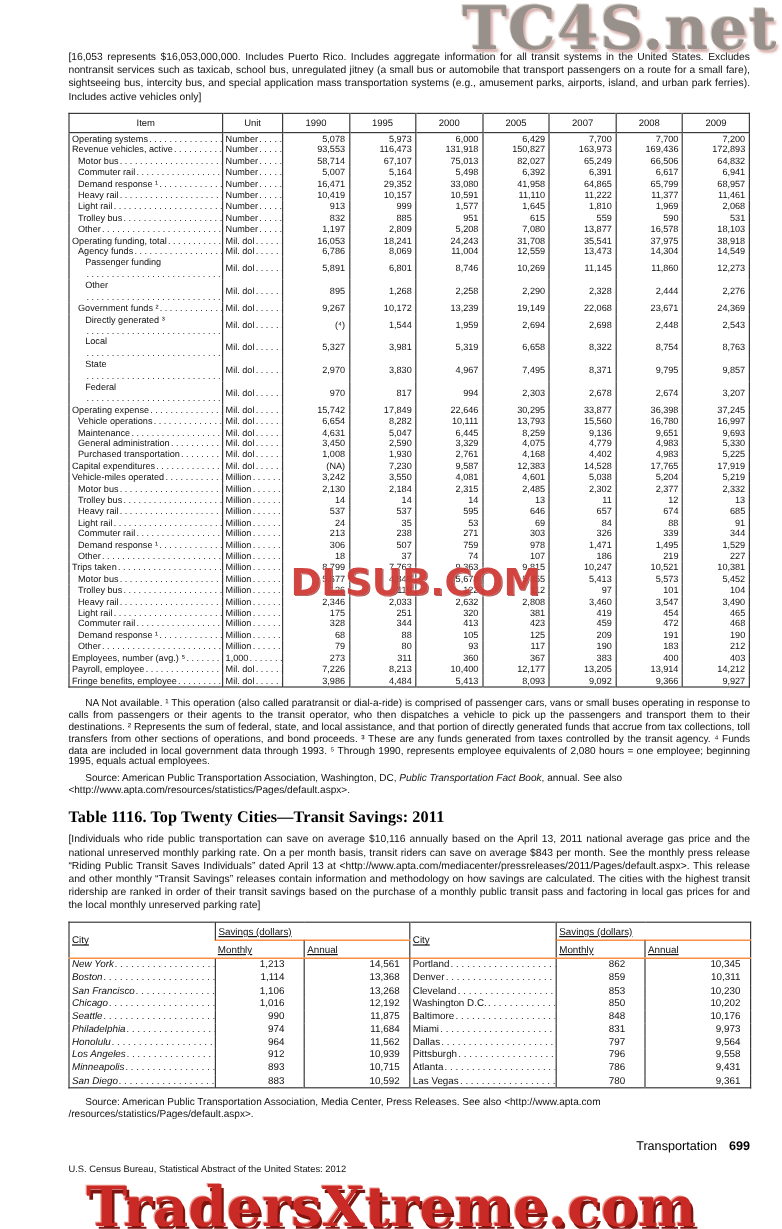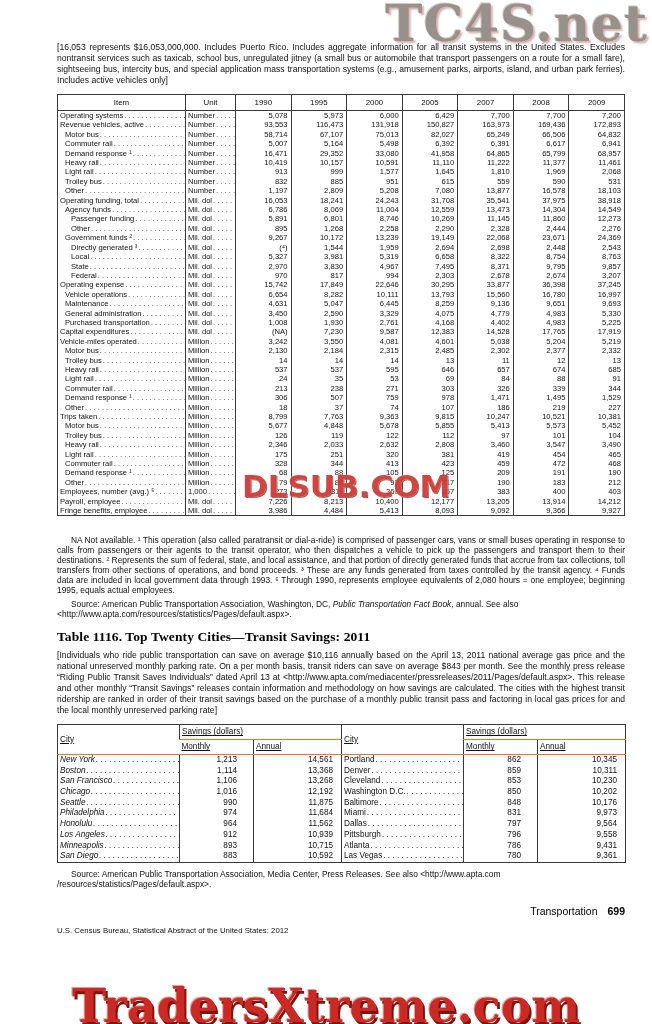--- a/index.html
+++ b/index.html
@@ -10,36 +10,36 @@
   .tbl-title{font-family:"Liberation Serif",serif;font-weight:700;font-size:13.5px;
              margin:0 0 5px 0;color:#000;letter-spacing:.1px;}
   .note{font-size:8.6px;line-height:11px;text-align:justify;margin:0 0 8px 0;color:#111;}
   .footnotes{font-size:8.4px;line-height:9.9px;text-align:justify;margin:5px 0 3px 0;text-indent:14px;}
   .source{font-size:8.4px;line-height:10px;margin:2px 0 10px 0;text-indent:14px;}
   .source i{font-style:italic;}
 
   table{border-collapse:collapse;width:100%;table-layout:fixed;}
 
   
-  #t1115{font-size:7.6px;border:1px solid #3a3a3a;margin-bottom:20px;}
+  #t1115{font-size:7.6px;border:1px solid #3a3a3a;margin-bottom:8px;}
   #t1115 th{font-weight:400;font-size:7.9px;height:15px;border-bottom:1px solid #3a3a3a;
             border-left:1px solid #3a3a3a;text-align:center;padding:0 2px;white-space:nowrap;overflow:hidden;}
   #t1115 th:first-child{border-left:none;}
   #t1115 td{border-left:1px solid #3a3a3a;height:9.4px;line-height:9.4px;white-space:nowrap;
             overflow:hidden;padding:0;}
   #t1115 td:first-child{border-left:none;}
   #t1115 td.num{text-align:right;padding-right:3px;}
 
   .cellflex{display:flex;align-items:baseline;overflow:hidden;padding-left:2px;}
   .cellflex .lbl{white-space:nowrap;}
   .dots{flex:1 1 auto;overflow:hidden;white-space:nowrap;padding-left:1px;color:#222;}
   .dots::after{content:". . . . . . . . . . . . . . . . . . . . . . . . . . . . . . . . . . . . . . . .";}
   .ind0{padding-left:2px;}
   .ind1{padding-left:7px;}
-  .ind2{padding-left:13px;}
+  .ind2{padding-left:13px;flex-direction:column;}
 
   
   #t1116{font-size:8.2px;border:1px solid #3a3a3a;margin:2px 0 6px 0;}
   #t1116 th{font-weight:400;font-size:8.2px;border-left:1px solid #3a3a3a;border-bottom:1px solid #f97316;
             text-align:left;height:12px;padding:1px 2px;text-decoration:underline;}
   #t1116 th:first-child{border-left:none;}
   #t1116 td{border-left:1px solid #3a3a3a;height:10.7px;line-height:10.7px;white-space:nowrap;
             overflow:hidden;padding:0;}
   #t1116 td:first-child{border-left:none;font-style:italic;}
   #t1116 td.num{text-align:right;}

